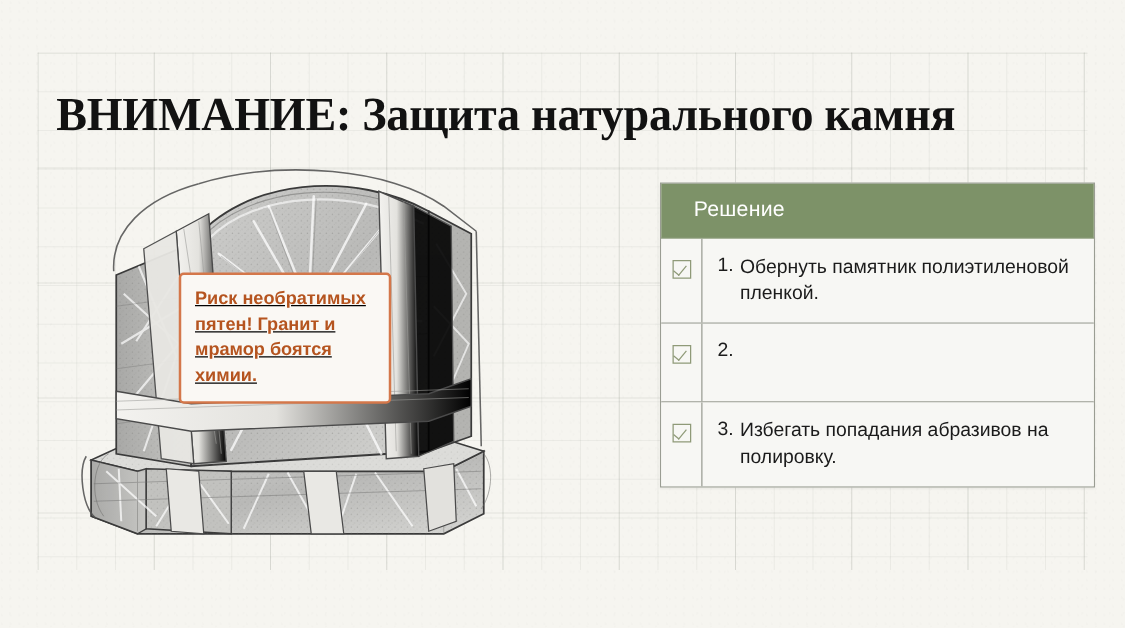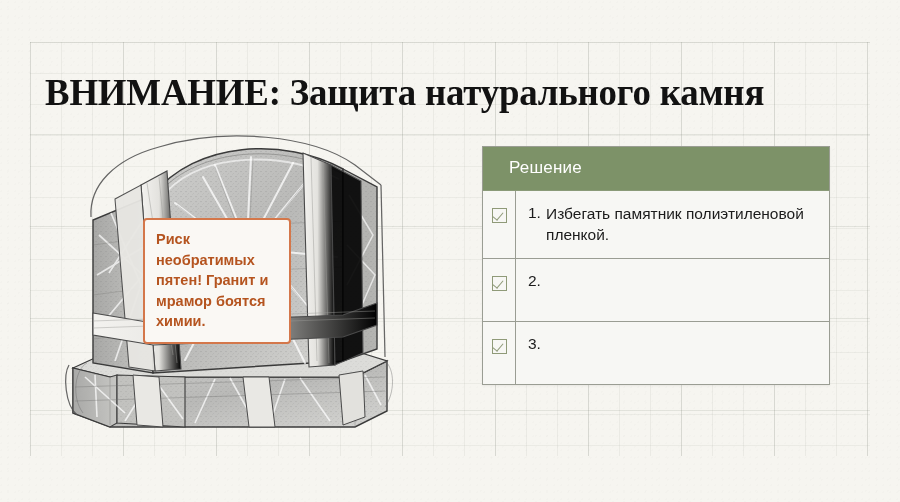--- a/index.html
+++ b/index.html
@@ -69,39 +69,40 @@
     width: 350px;
     height: 315px;
   }
   #illustration svg { display: block; }
 
   
   #callout {
     position: absolute;
     left: 143px;
     top: 218px;
-    width: 148px;
+    width: 170px;
     box-sizing: border-box;
     background: #faf8f4;
     border: 2px solid #d4774a;
     border-radius: 4px;
     padding: 9px 11px 10px 11px;
+    text-decoration: underline;
   }
   #callout .ctext {
     font-family: "Liberation Sans", sans-serif;
     font-weight: bold;
     font-size: 14.5px;
     line-height: 1.42;
     color: #b5541f;
   }
 
   
   #table {
     position: absolute;
-    left: 482px;
+    left: 528px;
     top: 146px;
     width: 348px;
     box-sizing: border-box;
     border: 1px solid #9a9d93;
     background: #f7f7f4;
     box-shadow: 0 1px 2px rgba(0,0,0,0.06);
   }
   #table .thead {
     background: #7d9268;
     color: #ffffff;
@@ -321,29 +322,30 @@
 </div>
 
 <div id="table">
   <div class="thead">Решение</div>
 
   <div class="trow">
     <div class="cbcell">
       <span class="checkbox"></span>
     </div>
     <div class="tnum">1.</div>
-    <div class="ttext">Избегать памятник полиэтиленовой пленкой.</div>
+    <div class="ttext">Обернуть памятник полиэтиленовой пленкой.</div>
   </div>
 
   <div class="trow">
     <div class="cbcell">
       <span class="checkbox"></span>
     </div>
     <div class="tnum">2.</div>
   </div>
 
   <div class="trow">
     <div class="cbcell">
       <span class="checkbox"></span>
     </div>
     <div class="tnum">3.</div>
+    <div class="ttext">Избегать попадания абразивов на полировку.</div>
   </div>
 </div>
 
 </body></html>

